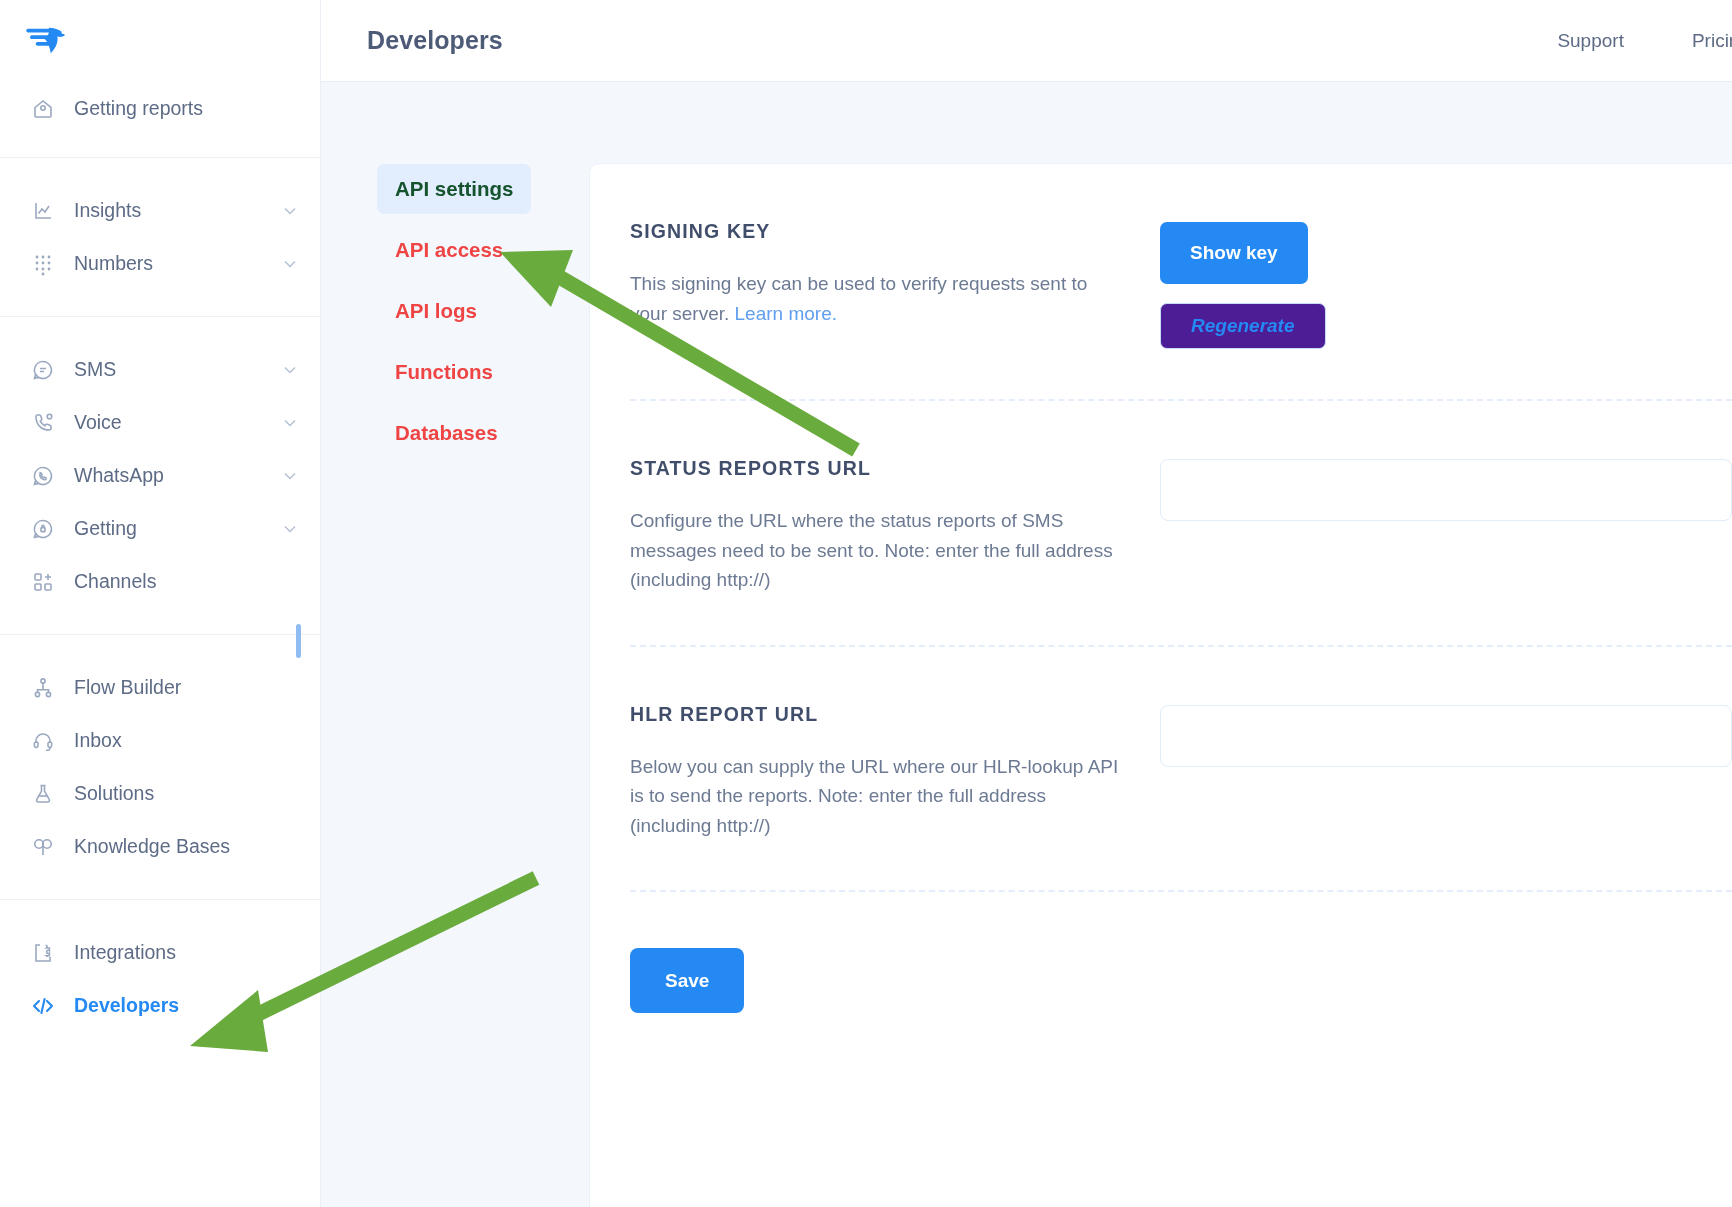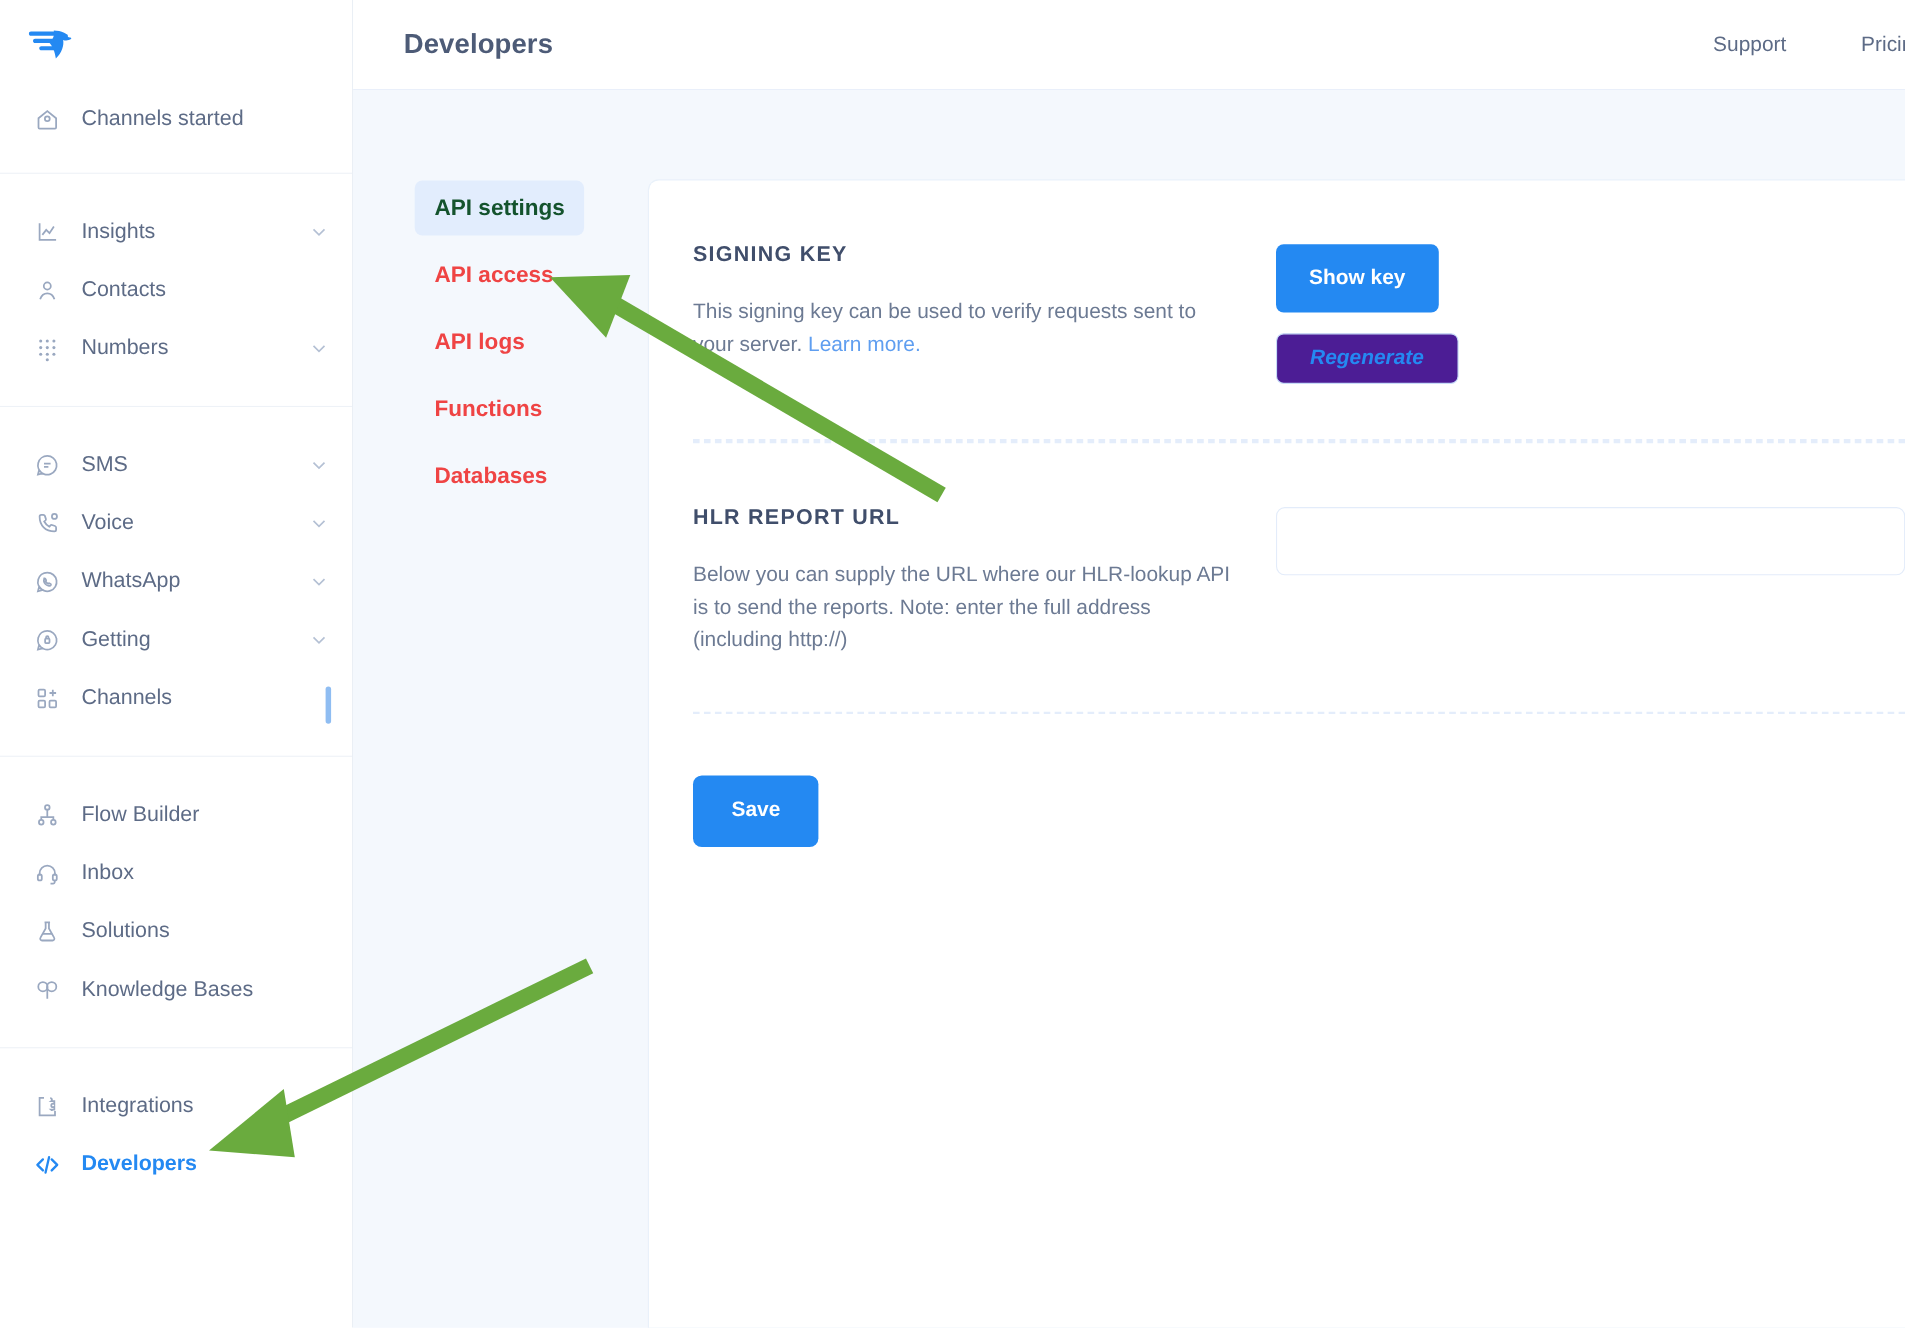--- a/index.html
+++ b/index.html
@@ -242,47 +242,38 @@
     </div>
 
     <div class="nav-group g1">
       <div class="nav-item">
         <span class="ico">
           <svg width="24" height="24" viewBox="0 0 24 24" fill="none" stroke="currentColor" stroke-width="1.6">
             <path d="M4 10.5 12 4l8 6.5V19a1 1 0 0 1-1 1H5a1 1 0 0 1-1-1z"></path>
             <circle cx="12" cy="11" r="2.2"></circle>
           </svg>
         </span>
-        <span class="lbl">Channels started</span>
+        <span class="lbl">Getting reports</span>
       </div>
     </div>
 
     <div class="nav-group g2">
       <div class="nav-item">
         <span class="ico">
           <svg width="24" height="24" viewBox="0 0 24 24" fill="none" stroke="currentColor" stroke-width="1.6">
             <path d="M5 4v15h15"></path>
               <path d="M7.5 14.5 11 10l3 3 4-6"></path>
           </svg>
         </span>
         <span class="lbl">Insights</span>
         <span class="chev">
           <svg width="20" height="20" viewBox="0 0 24 24" fill="none" stroke="currentColor" stroke-width="1.8">
               <path d="m6 9 6 6 6-6"></path>
             </svg>
         </span>
-      </div>
-      <div class="nav-item">
-        <span class="ico">
-          <svg width="24" height="24" viewBox="0 0 24 24" fill="none" stroke="currentColor" stroke-width="1.6">
-            <circle cx="12" cy="8" r="3.2"></circle>
-              <path d="M5.5 20c1.3-3.6 4-5.2 6.5-5.2S17.2 16.4 18.5 20"></path>
-          </svg>
-        </span>
-        <span class="lbl">Contacts</span>
       </div>
       <div class="nav-item">
         <span class="ico">
           <svg width="24" height="24" viewBox="0 0 24 24" fill="currentColor">
             <circle cx="6" cy="5" r="1.4"></circle>
               <circle cx="12" cy="5" r="1.4"></circle>
               <circle cx="18" cy="5" r="1.4"></circle>
             <circle cx="6" cy="11" r="1.4"></circle>
               <circle cx="12" cy="11" r="1.4"></circle>
               <circle cx="18" cy="11" r="1.4"></circle>
@@ -467,20 +458,29 @@
             <p class="sec-desc"><span>This signing key can be used to verify requests sent to your server. </span><a href="#">Learn more.</a></p>
           </div>
           <div class="ctrlcol">
             <div><button class="btn btn-primary">Show key</button></div>
             <div><button class="btn btn-outline">Regenerate</button></div>
           </div>
         </section>
 
         <hr class="divider">
 
+        <section class="section">
+          <div class="textcol">
+            <h2 class="sec-title">STATUS REPORTS URL</h2>
+            <p class="sec-desc">Configure the URL where the status reports of SMS messages need to be sent to. Note: enter the full address (including http://)</p>
+          </div>
+          <div class="ctrlcol">
+            <input class="textfield" type="text" placeholder="" style="">
+          </div>
+        </section>
 
         <hr class="divider">
 
         <section class="section">
           <div class="textcol">
             <h2 class="sec-title">HLR REPORT URL</h2>
             <p class="sec-desc">Below you can supply the URL where our HLR-lookup API is to send the reports. Note: enter the full address (including http://)</p>
           </div>
           <div class="ctrlcol">
             <input class="textfield" type="text" placeholder="" style="">

